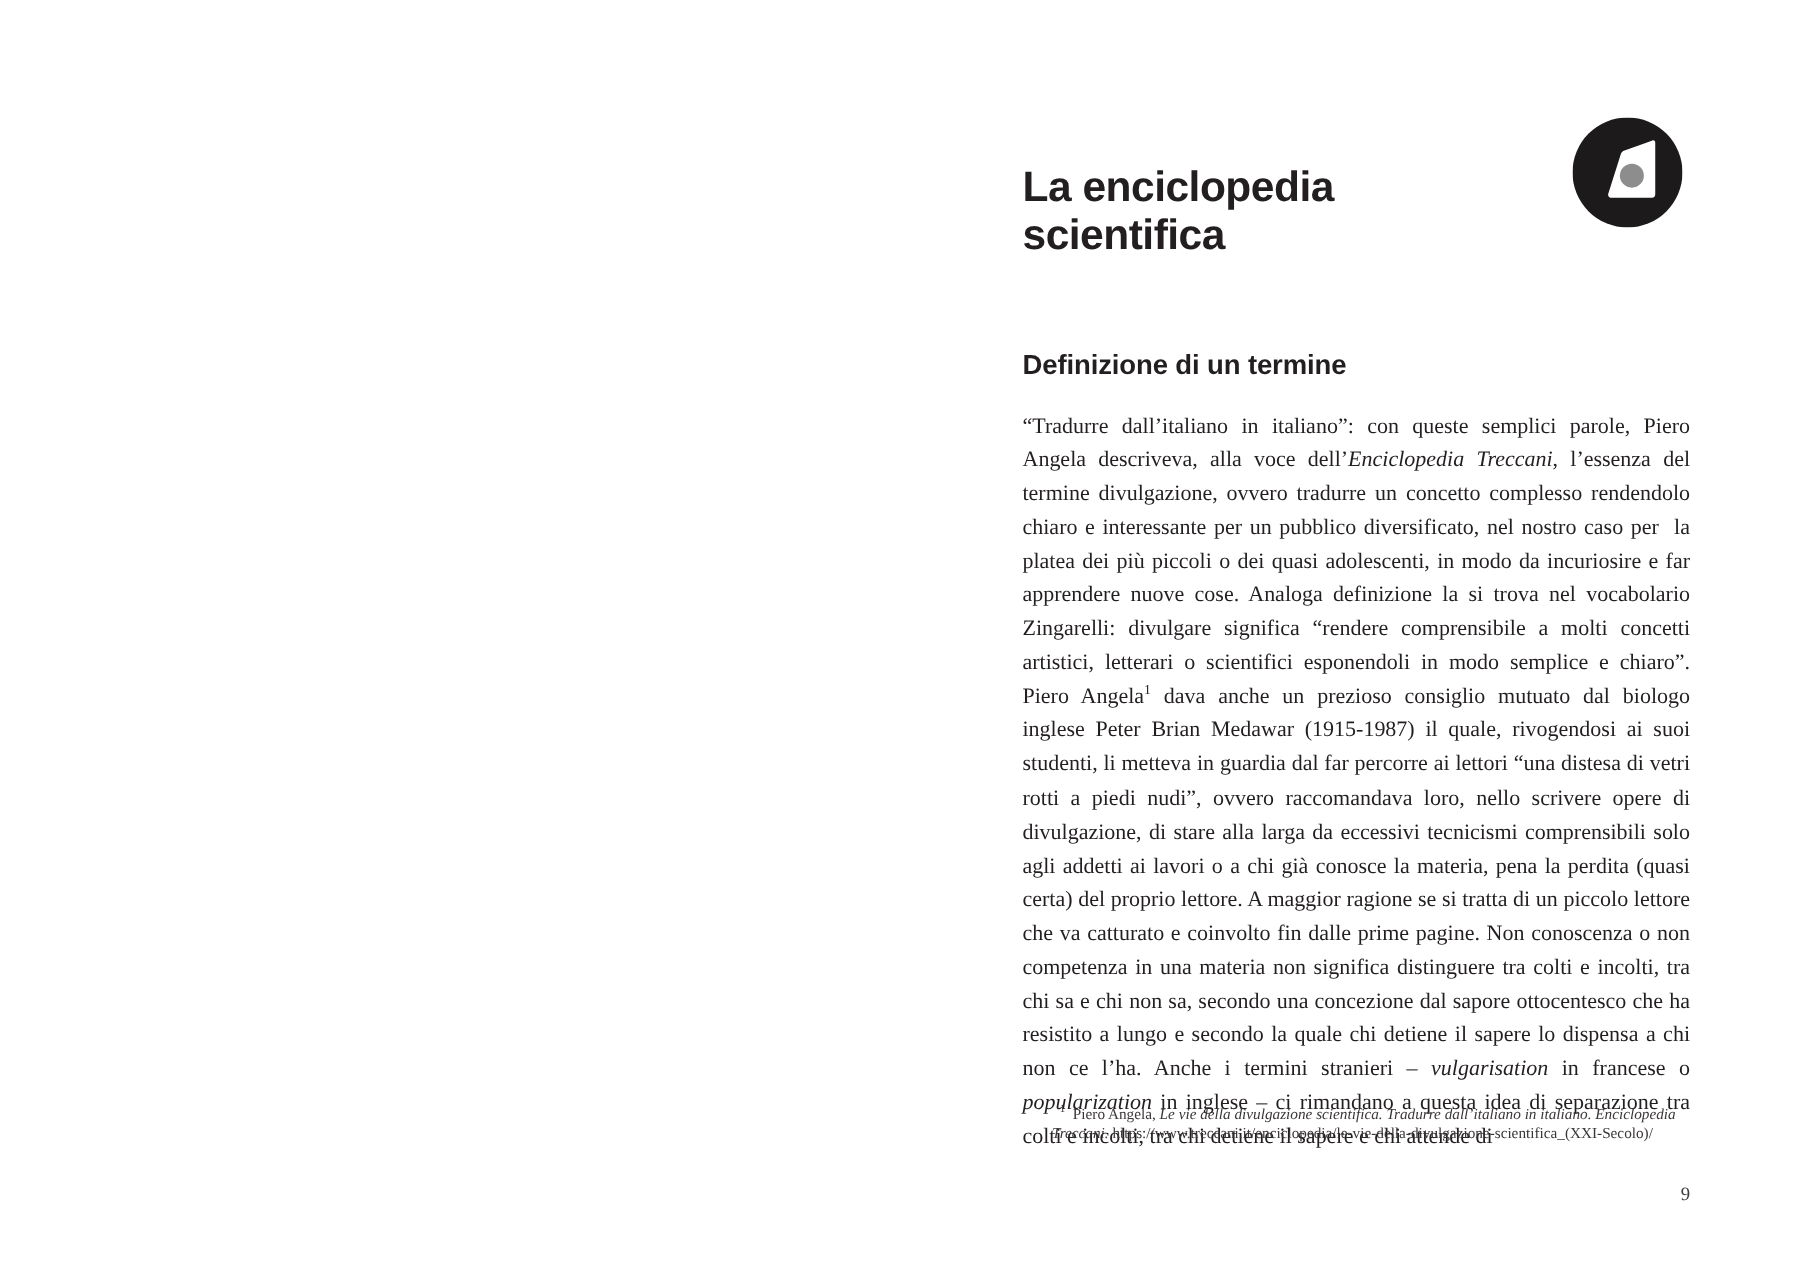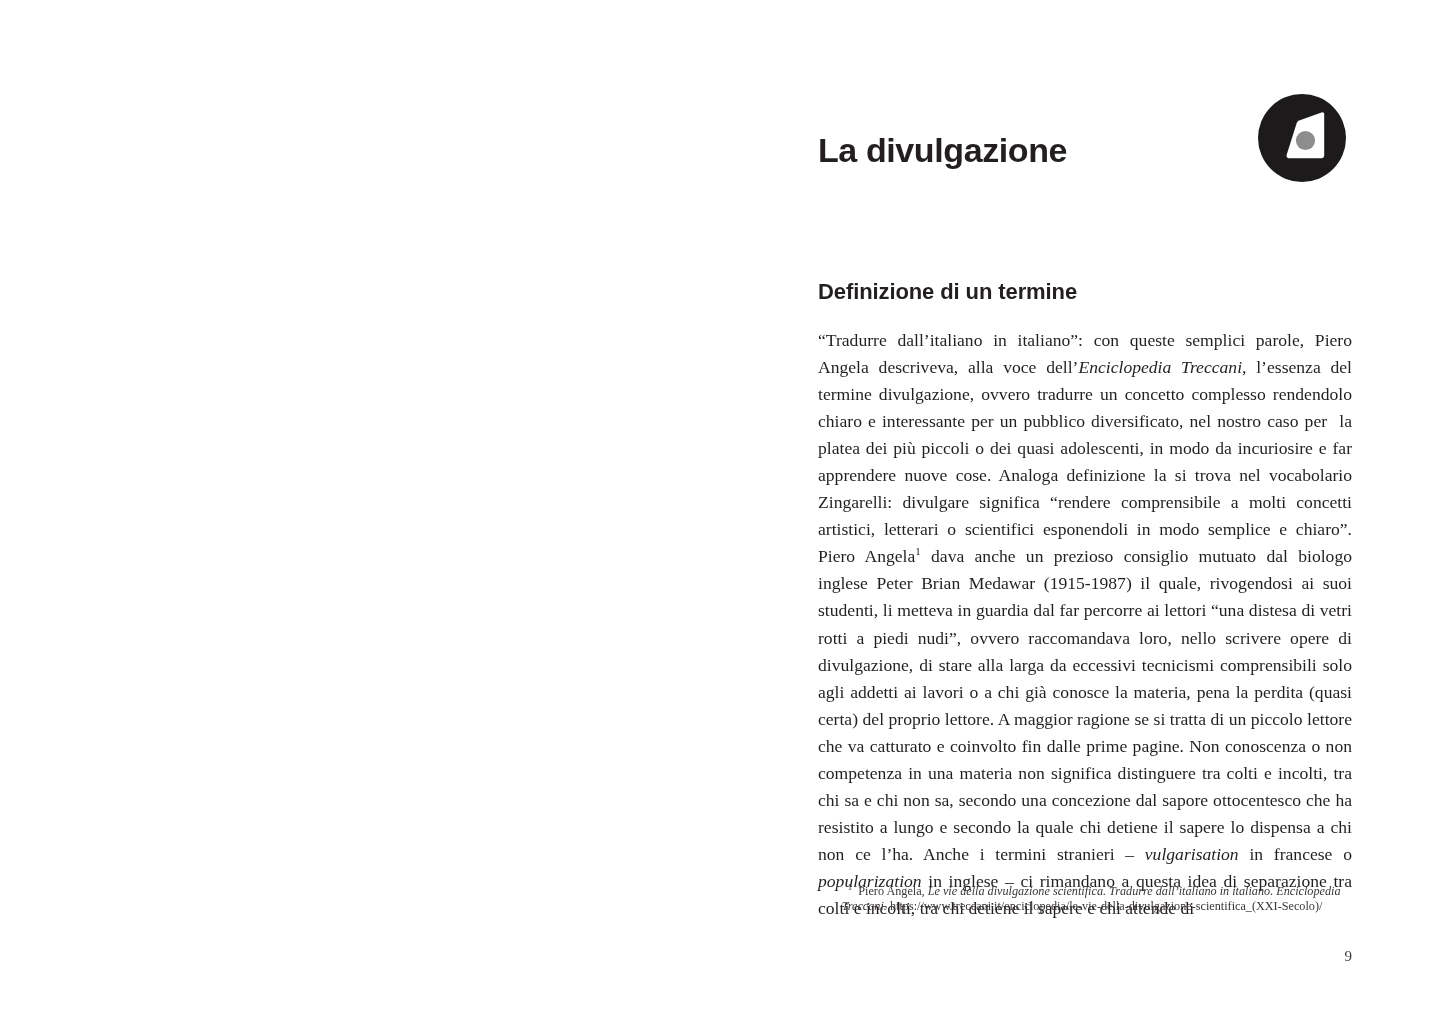--- a/index.html
+++ b/index.html
@@ -169,21 +169,22 @@
                    L 31.0 64.2
                    C 29.3 64.2 28.1 62.6 28.6 61.0
                    L 38.8 28.8
                    C 39.1 27.9 39.7 27.2 40.5 26.7
                    Z" fill="#ffffff"></path>
           <circle cx="47.5" cy="46.5" r="9.6" fill="#8d8d8d"></circle>
         </svg>
       </div>
 
       <h1 class="chapter-title">
-        <span class="tl">La divulgazione</span>
+        <span class="tl">La enciclopedia</span>
+        <span class="tl">scientifica</span>
       </h1>
 
       <h2 class="section-head">Definizione di un termine</h2>
 
       <p class="body-text">“Tradurre dall’italiano in italiano”: con queste semplici parole, Piero Angela descriveva, alla voce dell’<i>Enciclopedia Treccani</i>, l’essenza del termine divulgazione, ovvero tradurre un concetto complesso rendendolo chiaro e interessante per un pubblico diversificato, nel nostro caso per  la platea dei più piccoli o dei quasi adolescenti, in modo da incuriosire e far apprendere nuove cose. Analoga definizione la si trova nel vocabolario Zingarelli: divulgare significa “rendere comprensibile a molti concetti artistici, letterari o scientifici esponendoli in modo semplice e chiaro”. Piero Angela<sup>1</sup> dava anche un prezioso consiglio mutuato dal biologo inglese Peter Brian Medawar (1915-1987) il quale, rivogendosi ai suoi studenti, li metteva in guardia dal far percorre ai lettori “una distesa di vetri rotti a piedi nudi”, ovvero raccomandava loro, nello scrivere opere di divulgazione, di stare alla larga da eccessivi tecnicismi comprensibili solo agli addetti ai lavori o a chi già conosce la materia, pena la perdita (quasi certa) del proprio lettore. A maggior ragione se si tratta di un piccolo lettore che va catturato e coinvolto fin dalle prime pagine. Non conoscenza o non competenza in una materia non significa distinguere tra colti e incolti, tra chi sa e chi non sa, secondo una concezione dal sapore ottocentesco che ha resistito a lungo e secondo la quale chi detiene il sapere lo dispensa a chi non ce l’ha. Anche i termini stranieri – <i>vulgarisation</i> in francese o <i>popularization</i> in inglese – ci rimandano a questa idea di separazione tra colti e incolti, tra chi detiene il sapere e chi attende di</p>
 
       <p class="footnote">
         <span class="fn-marker">1</span><span>  Piero Angela, <i>Le vie della divulgazione scientifica. Tradurre dall’italiano in italiano. Enciclopedia Treccani.</i> https://www.treccani.it/enciclopedia/le-vie-della-divulgazione-scientifica_(XXI-Secolo)/</span>
       </p>
 

